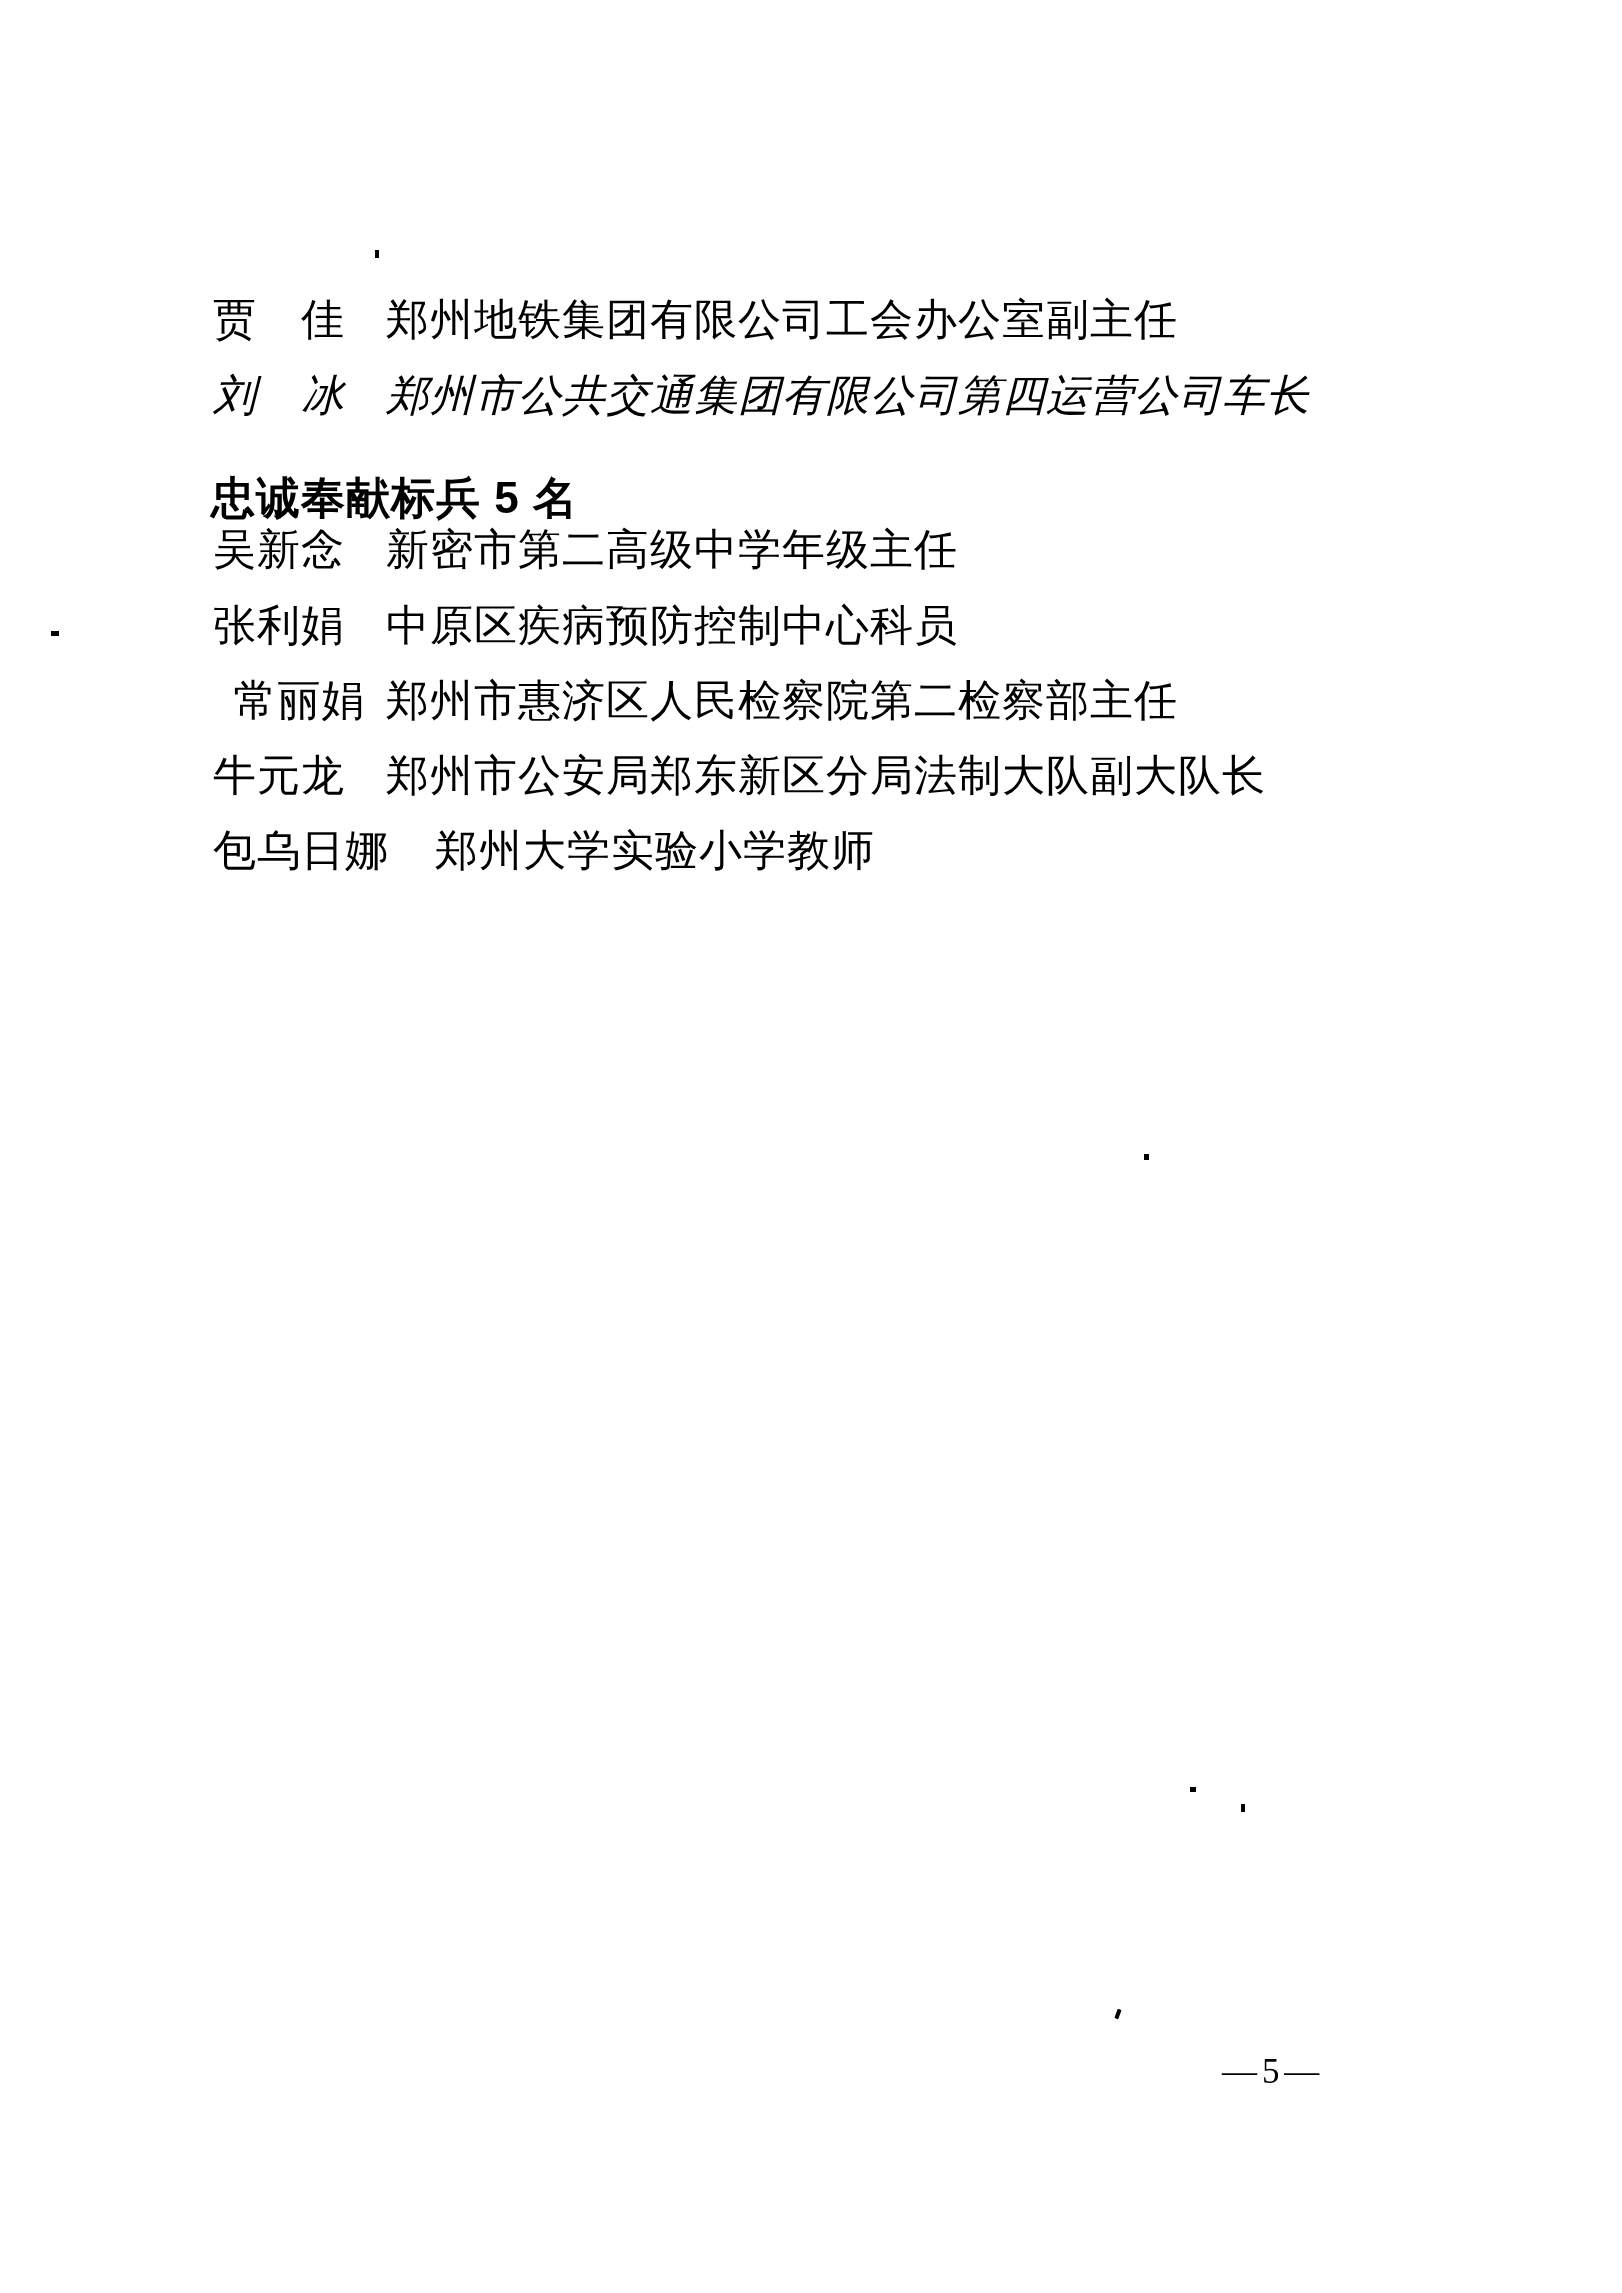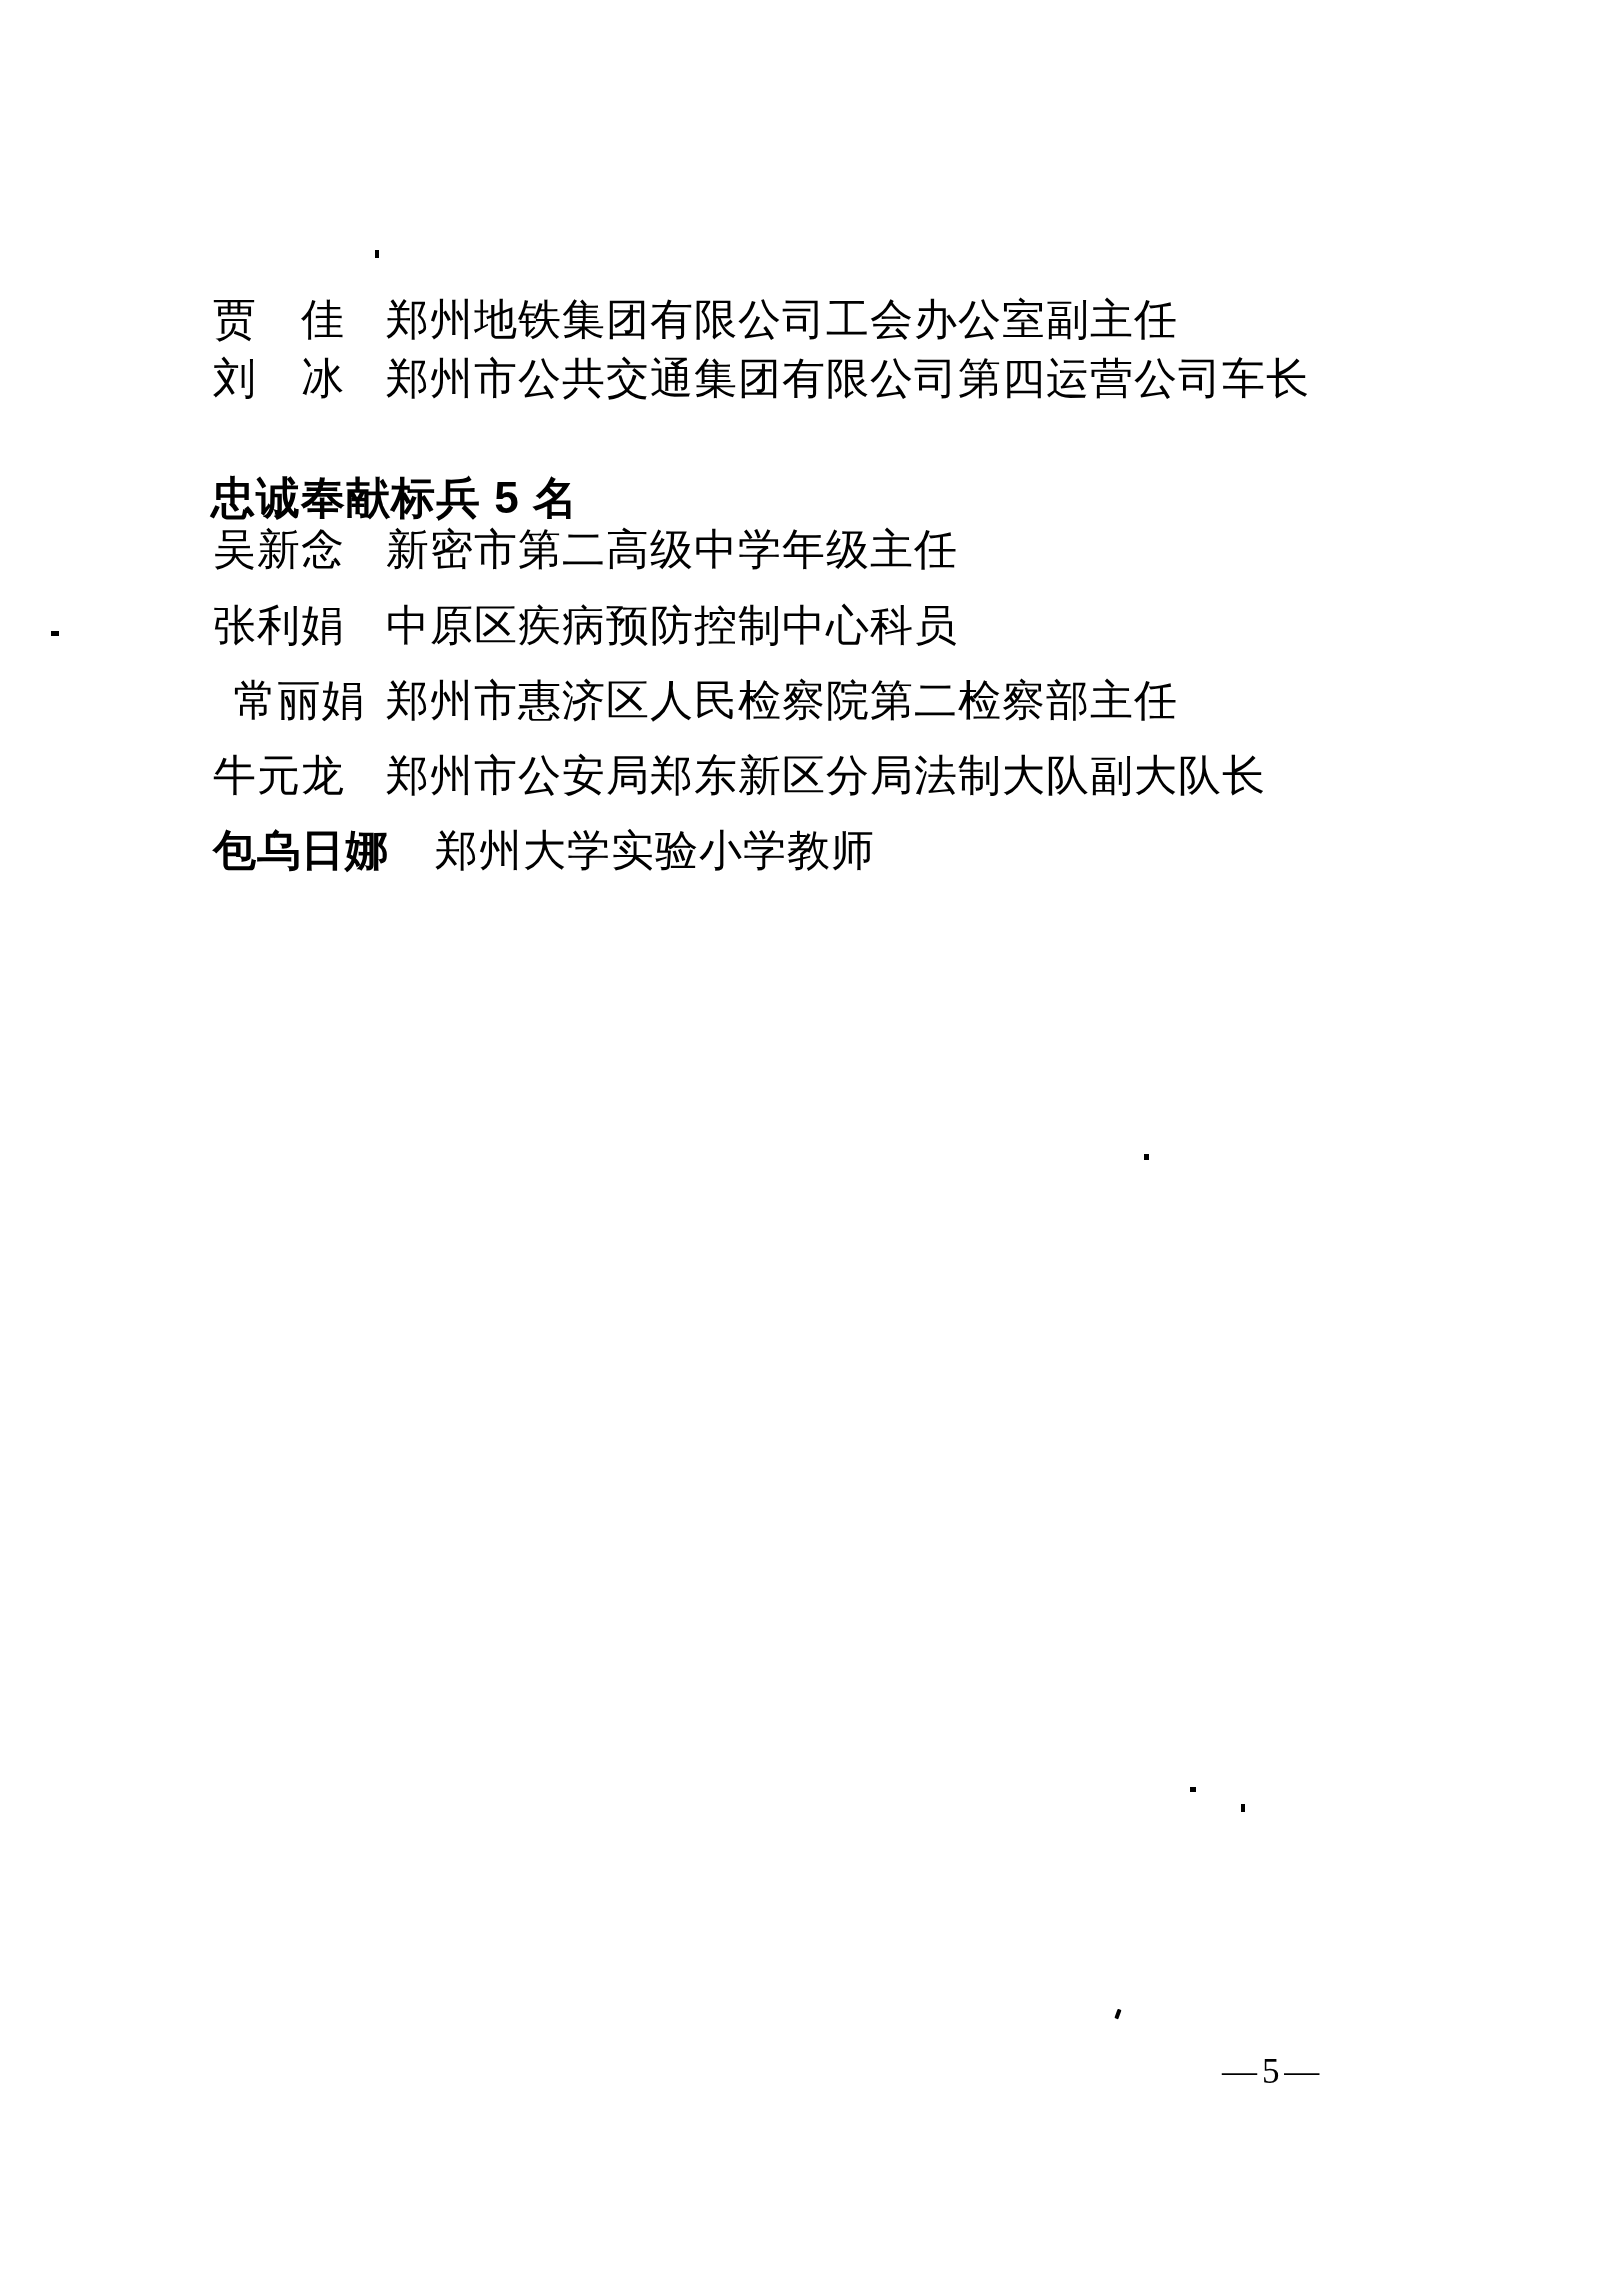--- a/index.html
+++ b/index.html
@@ -22,21 +22,21 @@
     font-size: 43px;
     line-height: 1;
     letter-spacing: 1px;
     white-space: nowrap;
   }
   .row .name {
     display: inline-block;
     vertical-align: top;
   }
   .name-std  { width: 173px; }
-  .name-wide { width: 222px; font-weight: bold; }
+  .name-wide { width: 222px; }
   .heading-row {
     position: absolute;
     left: 211px;
     font-family: "Liberation Sans", "DejaVu Sans", sans-serif;
     font-weight: 700;
     font-size: 44px;
     line-height: 1;
     letter-spacing: 1px;
     white-space: nowrap;
     margin-top: 24px;
@@ -75,21 +75,21 @@
 </style>
 </head>
 <body>
 
 <div class="page">
 
   <div class="row" style="top:298px;">
     <span class="name name-std">贾　佳</span><span class="title">郑州地铁集团有限公司工会办公室副主任</span>
   </div>
 
-  <div class="row" style="top:357px;">
+  <div class="row" style="top:374px;font-style:italic;">
     <span class="name name-std">刘　冰</span><span class="title">郑州市公共交通集团有限公司第四运营公司车长</span>
   </div>
 
   <div class="heading-row" style="top:452px;">忠诚奉献标兵 5 名</div>
 
   <div class="row" style="top:604px;">
     <span class="name name-std">张利娟</span><span class="title">中原区疾病预防控制中心科员</span>
   </div>
 
   <div class="row" style="top:528px;">

